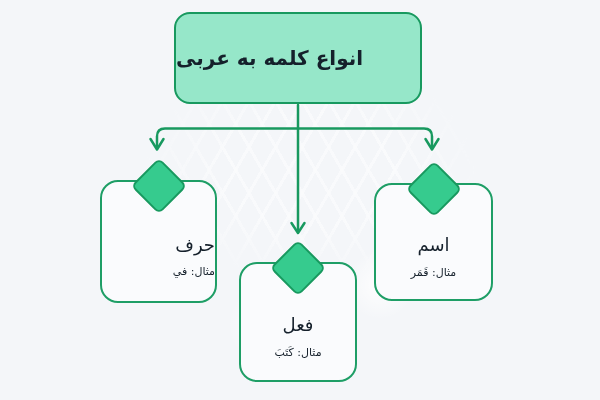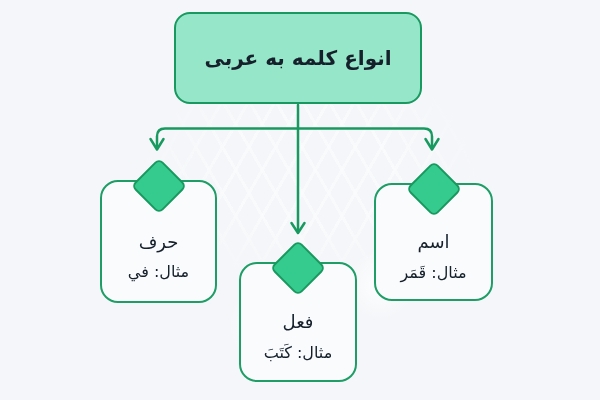--- a/index.html
+++ b/index.html
@@ -45,45 +45,45 @@
     stroke-linecap:round;stroke-linejoin:round;
   }
 
   
   .root-node{
     position:absolute;left:174px;top:12px;width:248px;height:92px;
     box-sizing:border-box;
     background:var(--c-root_fill);
     border:2.5px solid var(--c-stroke);
     border-radius:16px;
-    display:flex;align-items:center;justify-content:center;
+    display:flex;align-items:center;justify-content:flex-start;
   }
   .root-node .title{
     direction:rtl;font-size:20px;font-weight:bold;color:var(--c-text);
   }
 
   
   .node{
     position:absolute;box-sizing:border-box;
     background:var(--c-node_fill);
     border:2px solid var(--c-node_stroke);
     border-radius:18px;
     display:flex;flex-direction:column;align-items:center;justify-content:center;
     padding-top:30px;gap:9px;
   }
-  .node-harf{left:100px;top:180px;width:117px;height:123px;}
+  .node-harf{left:100px;top:180px;width:117px;height:123px;align-items:flex-end;}
   .node-fel {left:239px;top:262px;width:118px;height:120px;}
   .node-esm {left:374px;top:183px;width:119px;height:118px;}
 
   .node .label,
   .node .example{
     direction:rtl;color:var(--c-text);line-height:1.25;white-space:nowrap;
   }
   .node .label{font-size:18px;}
-  .node .example{font-size:16px;}
+  .node .example{font-size:11px;}
 
   .diamond{
     position:absolute;left:50%;top:-16px;width:40px;height:40px;
     box-sizing:border-box;
     transform:translateX(-50%) rotate(45deg);
     background:var(--c-diamond_fill);
     border:2.5px solid var(--c-stroke);
     border-radius:6px;
   }
 </style>

